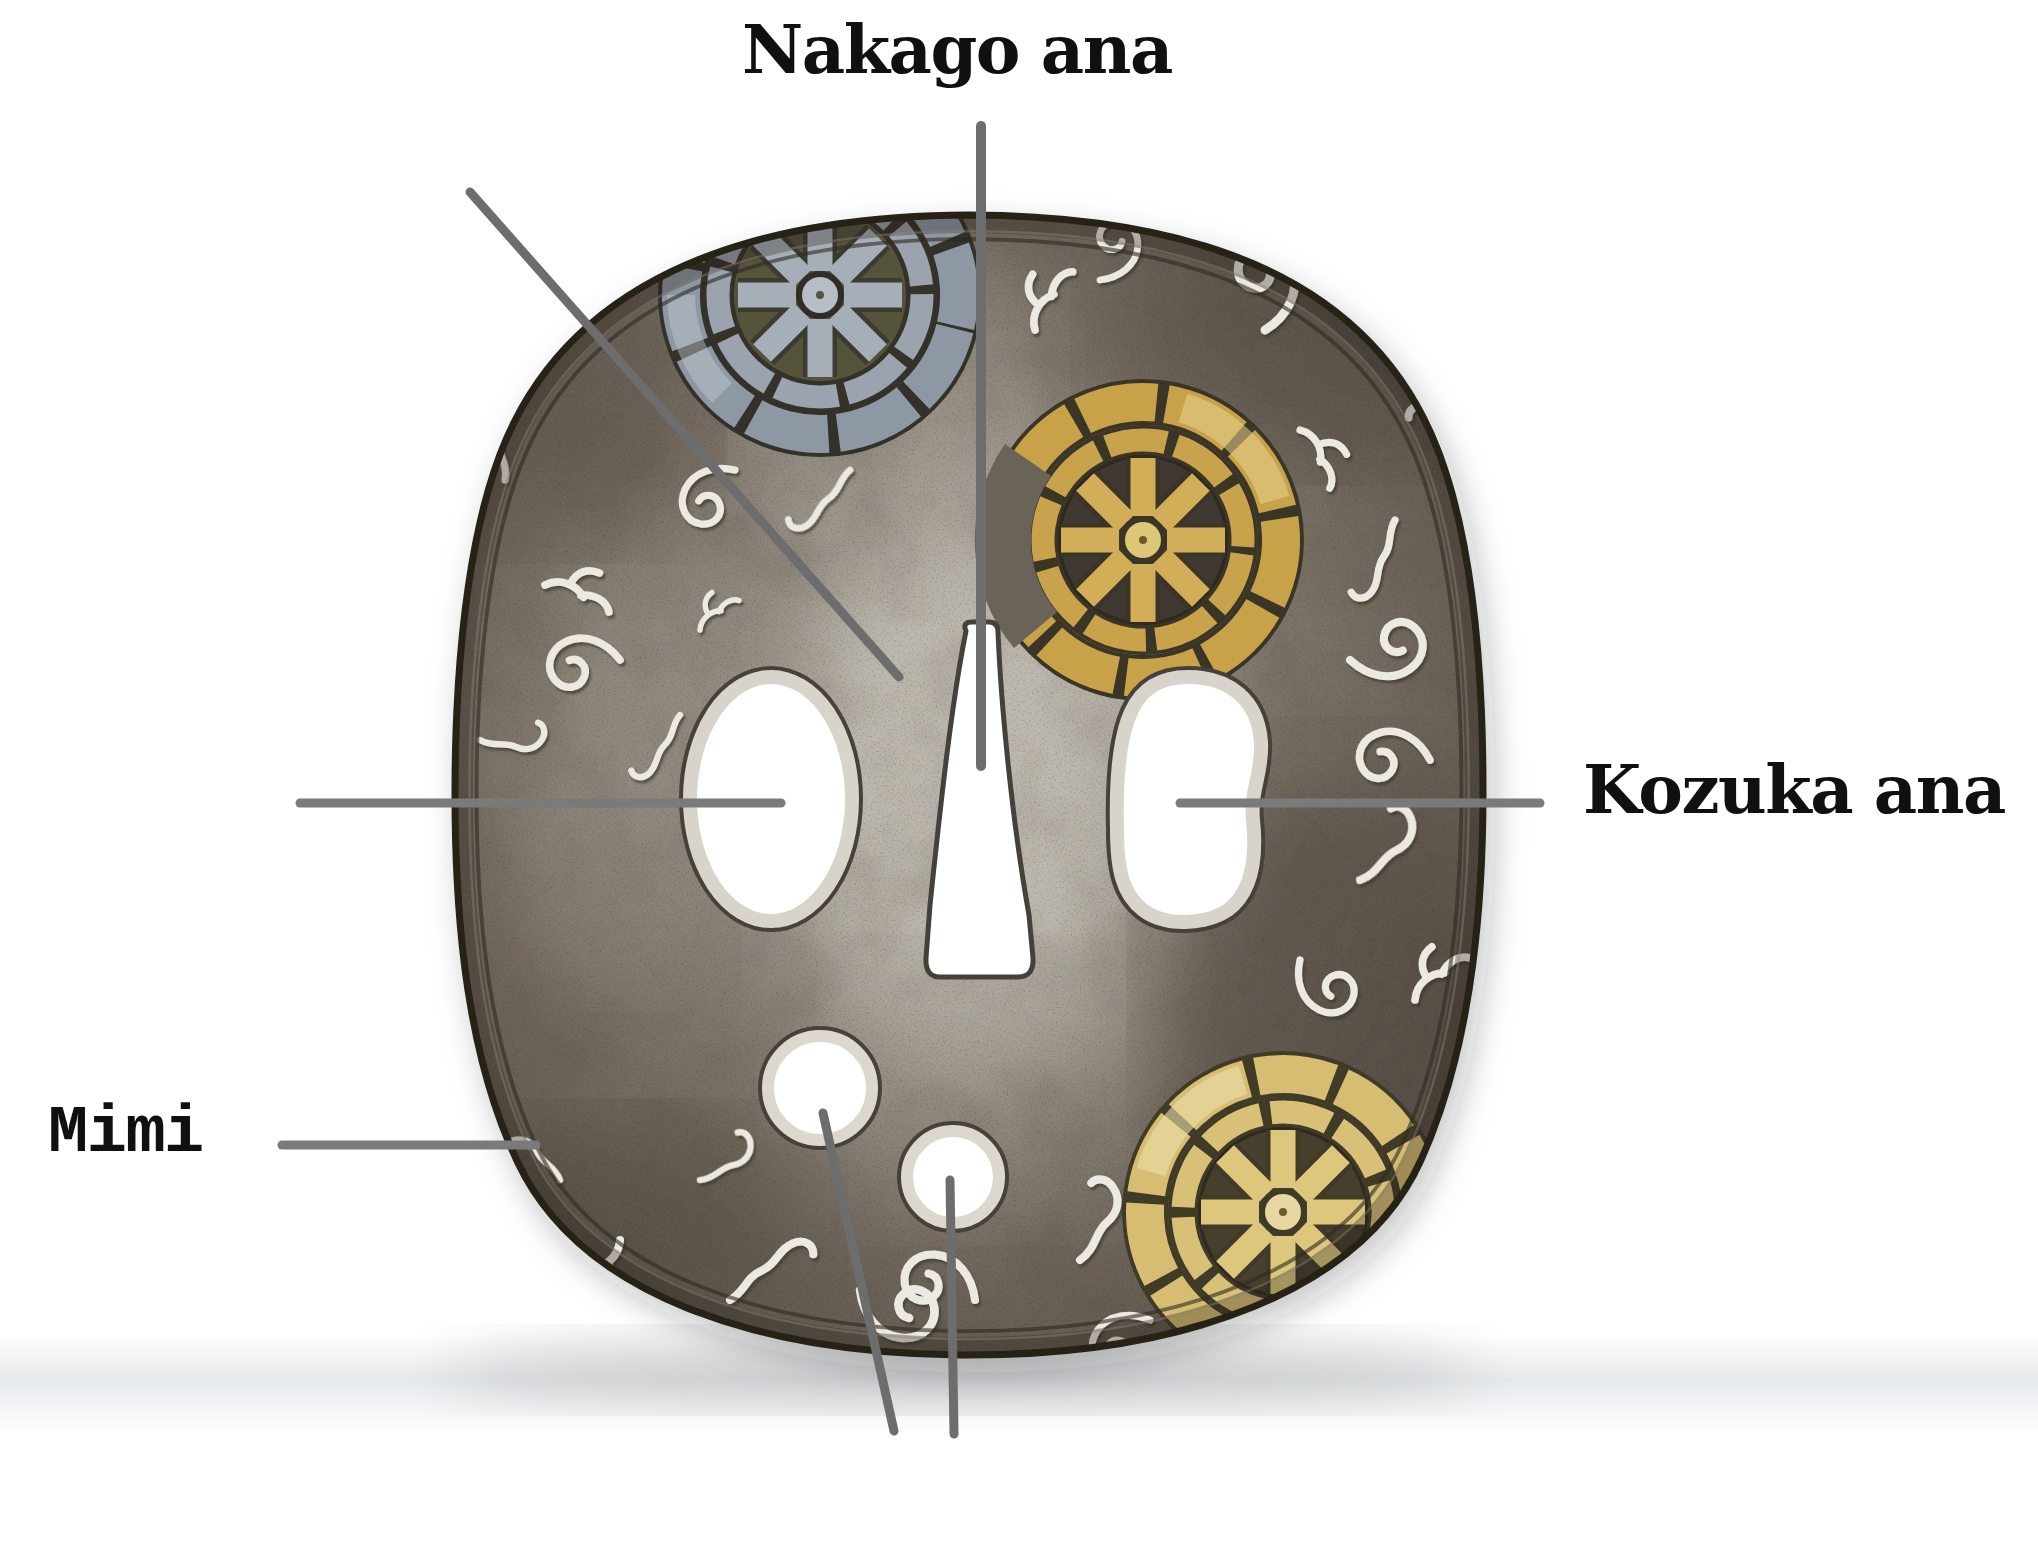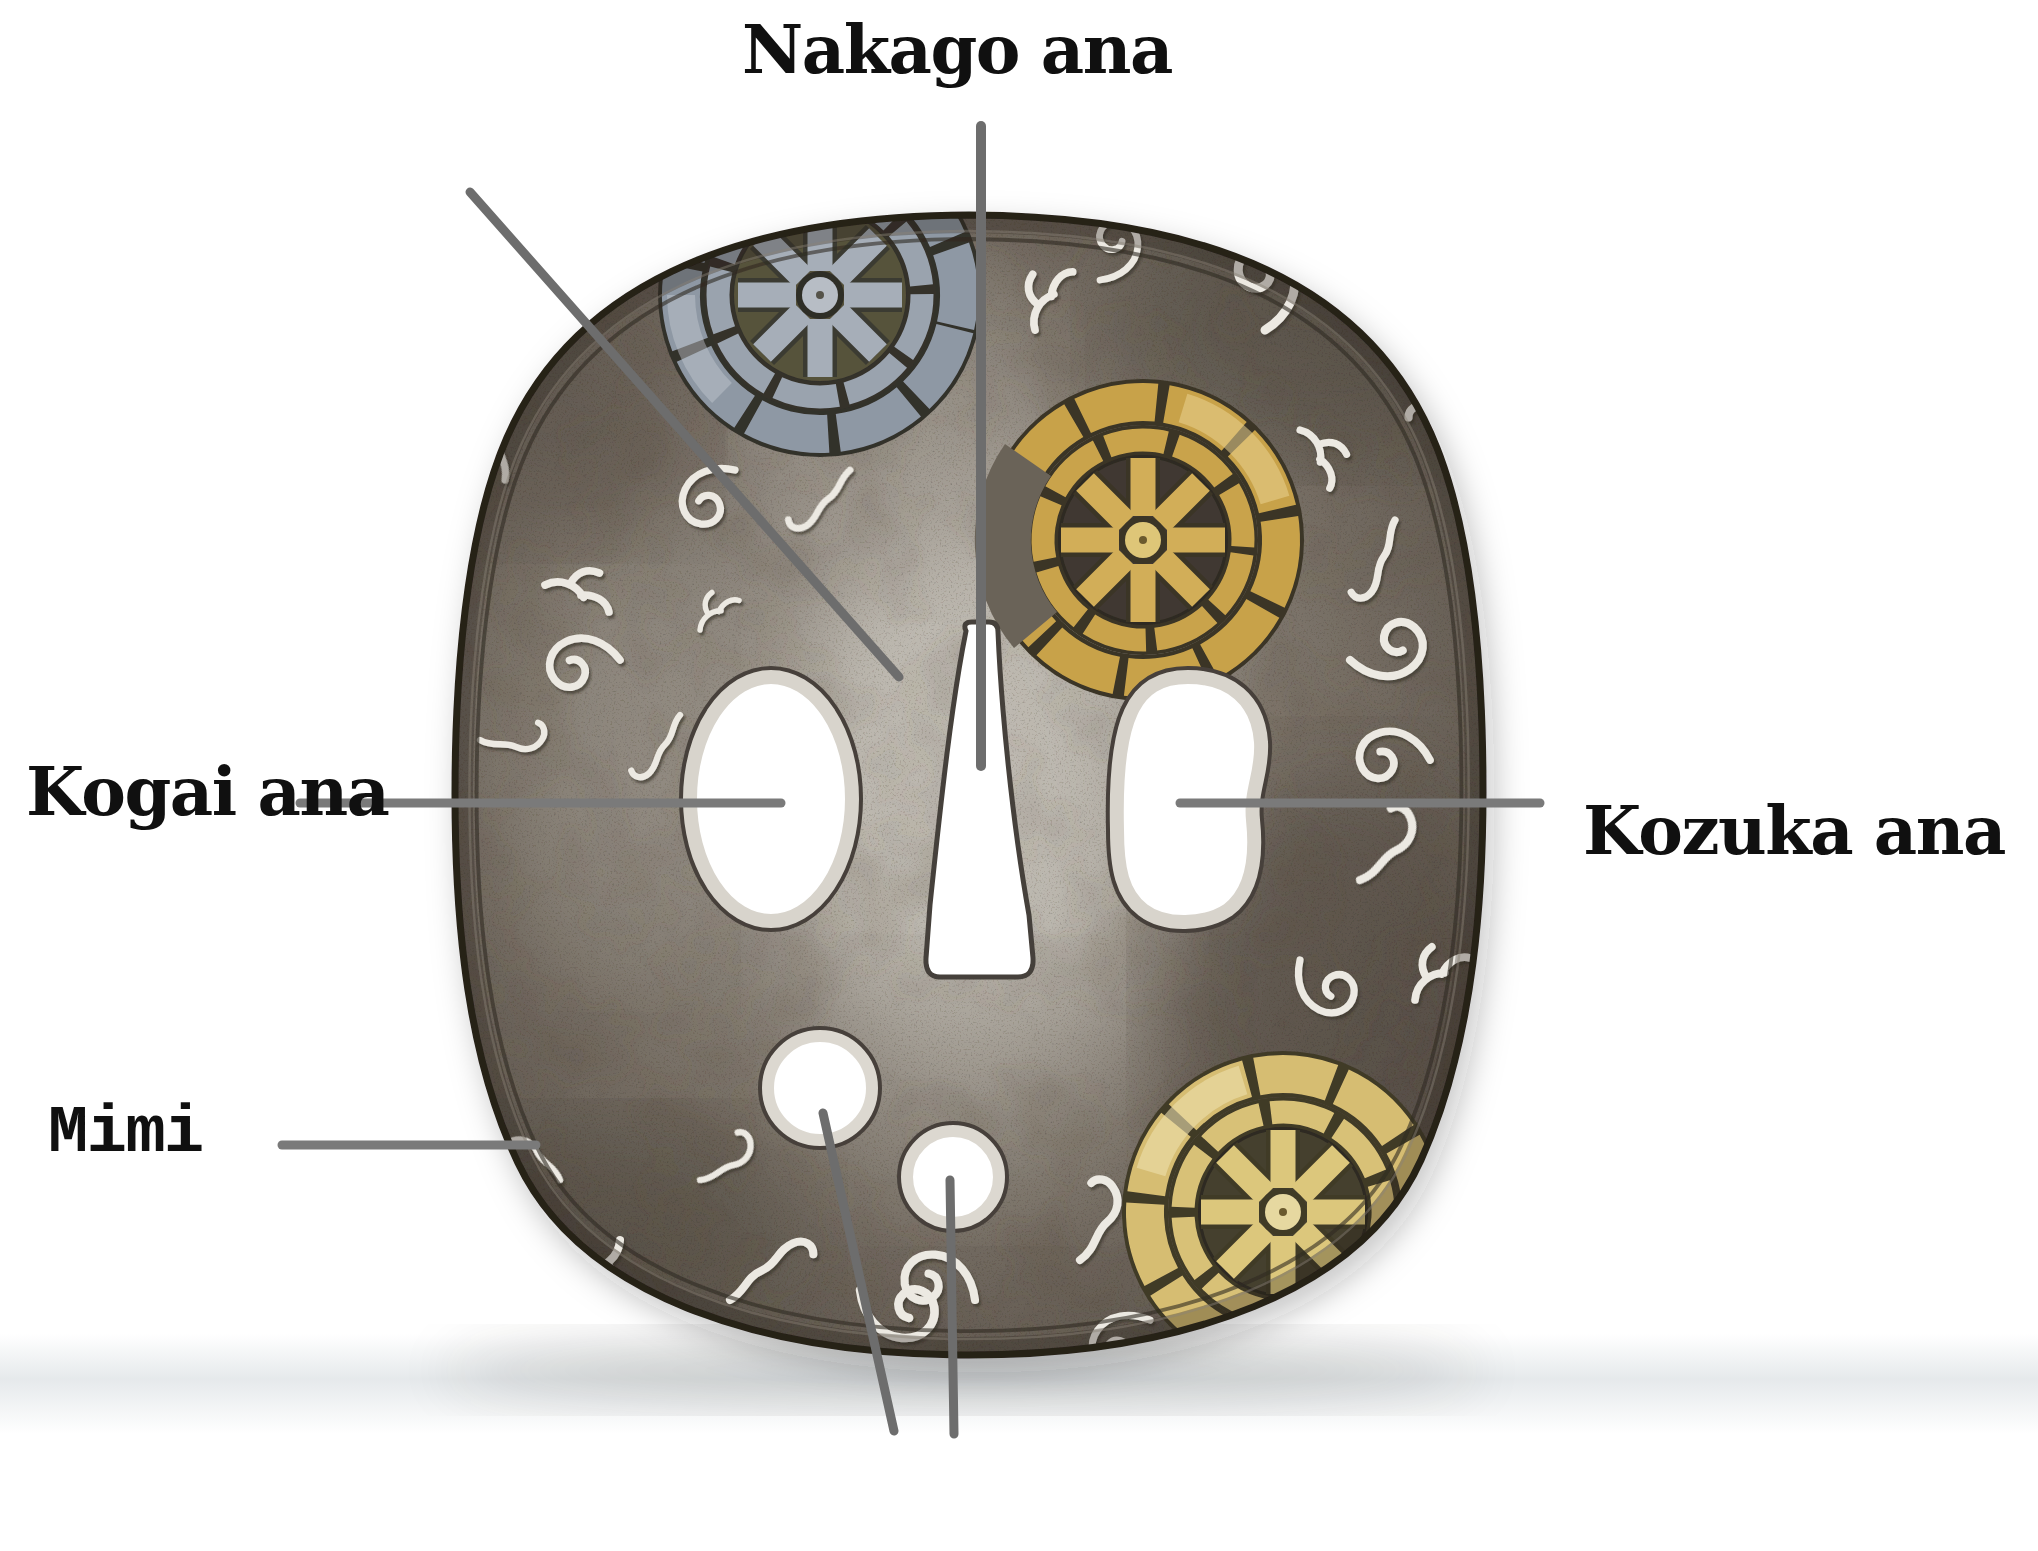--- a/index.html
+++ b/index.html
@@ -16,21 +16,21 @@
     font-weight:700;
     color:#101010;
     white-space:nowrap;
     letter-spacing:-1.5px;
     line-height:1;
     font-size:67px;
   }
   .lbl-nakago {left:742px; top:16px;}
   .lbl-seppa  {left:38px;  top:104px;}
   .lbl-kogai  {left:26px;  top:758px;}
-  .lbl-kozuka {left:1583px;top:756px;margin-top:41px;}
+  .lbl-kozuka {left:1583px;top:756px;}
   .lbl-mimi   {left:48px;  top:1100px;font-family:Liberation Mono, monospace;}
   .lbl-udenuki{left:726px; top:1443px;}
 </style>
 </head>
 <body>
 
 <div class="stage">
 
   <svg class="scene" viewBox="0 0 2038 1551" xmlns="http://www.w3.org/2000/svg">
     <defs>
@@ -266,17 +266,16 @@
       <line x1="470" y1="192" x2="899" y2="677" stroke="#6d6d6d"></line>
       <line x1="300" y1="803" x2="781" y2="803"></line>
       <line x1="1180" y1="803" x2="1540" y2="803"></line>
       <line x1="282" y1="1145" x2="536" y2="1145"></line>
       <line x1="823" y1="1113" x2="894" y2="1431" stroke="#6d6d6d"></line>
       <line x1="950" y1="1180" x2="954" y2="1434" stroke="#6d6d6d"></line>
     </g>
   </svg>
 
   <div class="lbl lbl-nakago">Nakago ana</div>
-  <div class="lbl lbl-kogai">Kogai ana</div>
   <div class="lbl lbl-kozuka">Kozuka ana</div>
   <div class="lbl lbl-mimi">Mimi</div>
 
 </div>
 
 </body></html>

